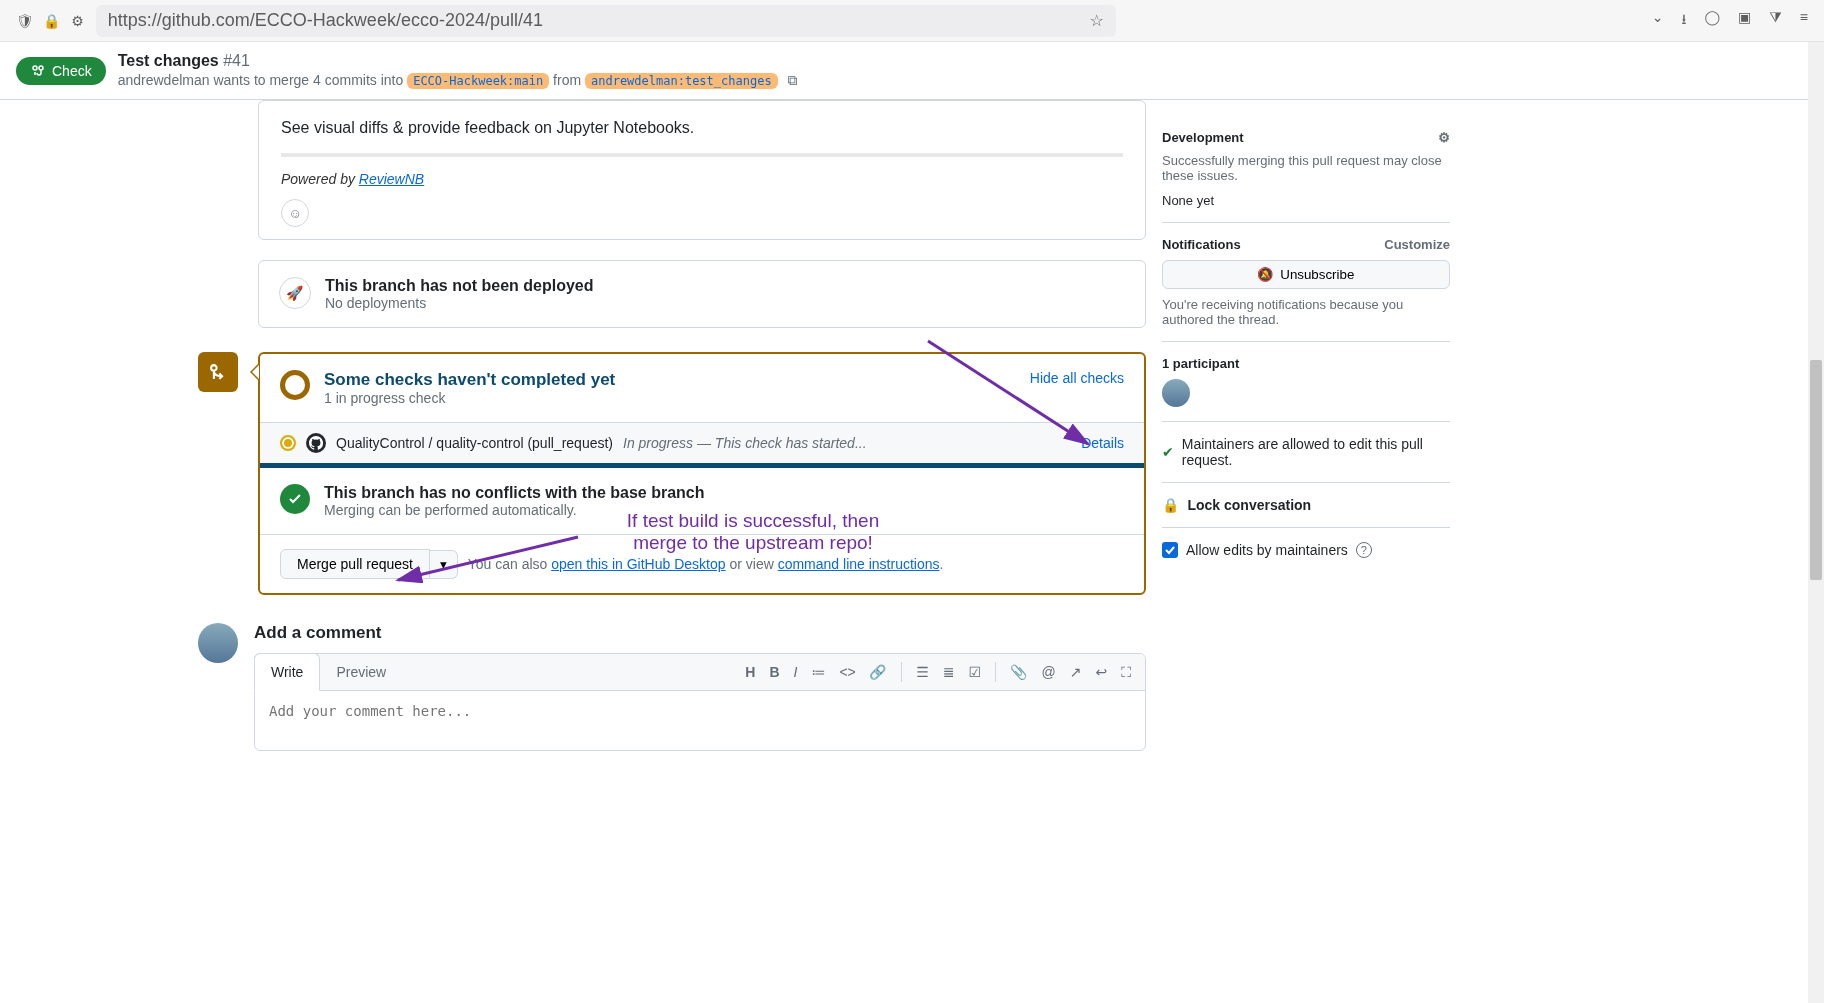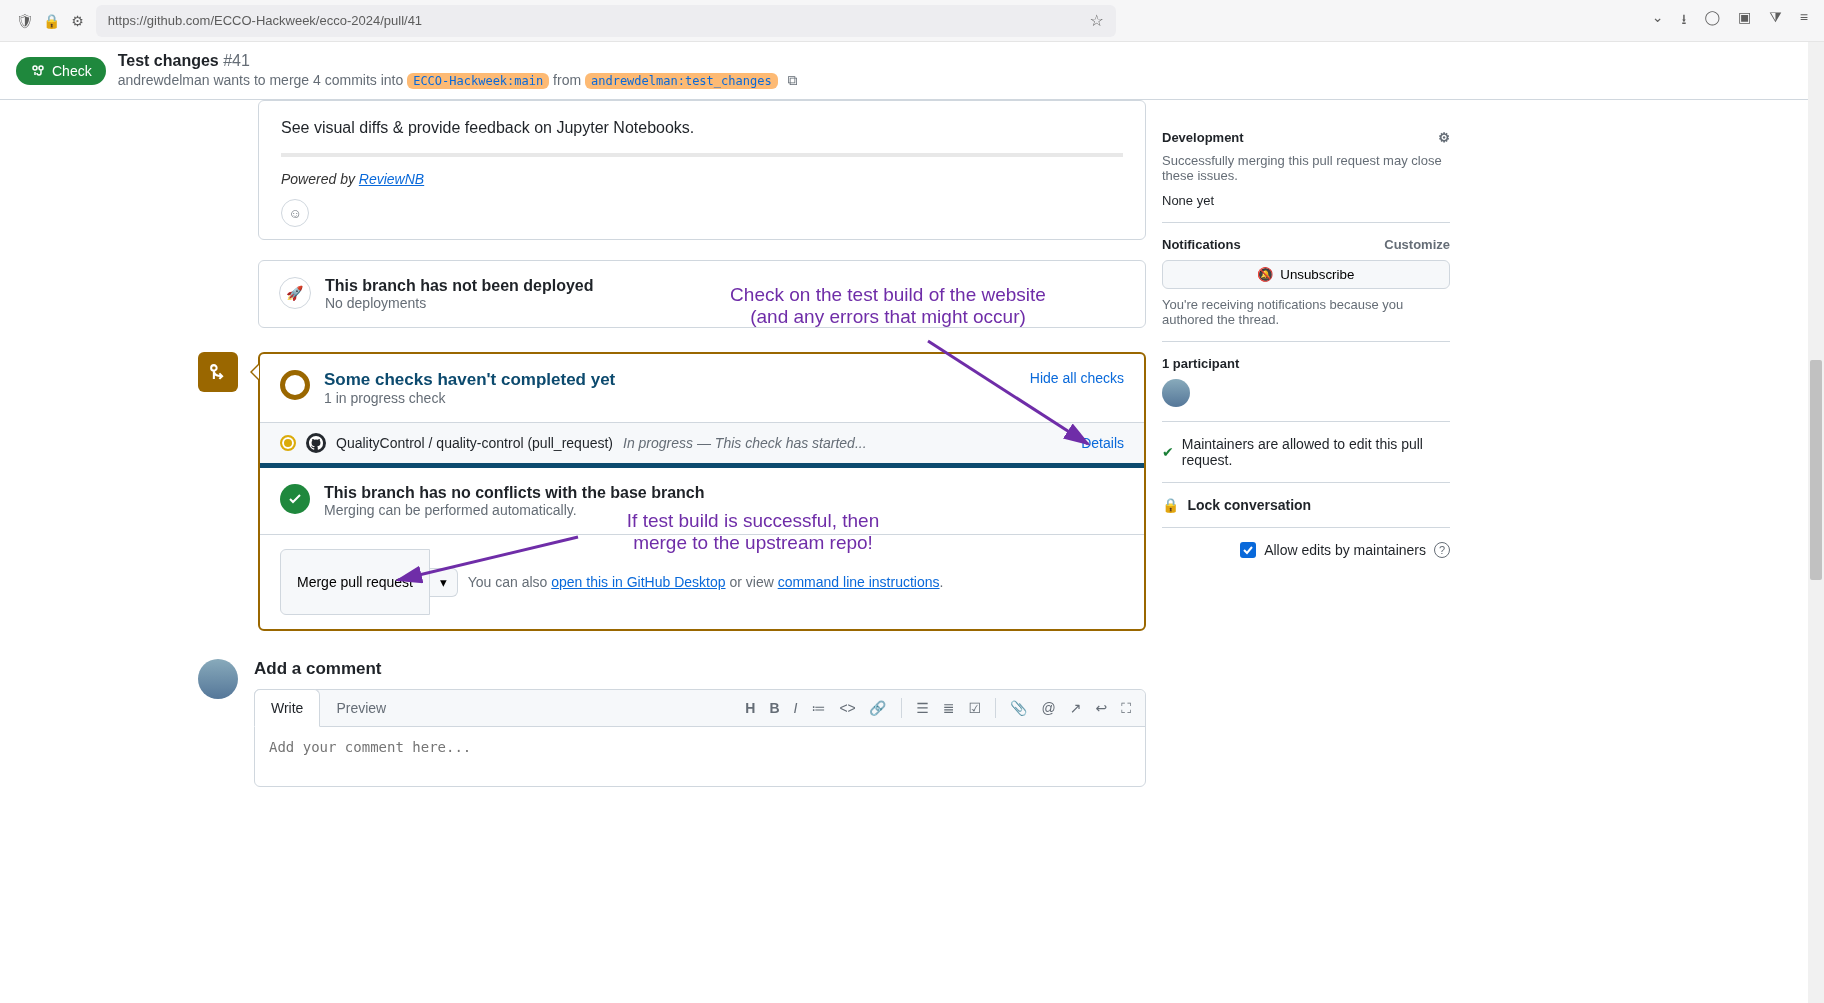--- a/index.html
+++ b/index.html
@@ -2,21 +2,21 @@
 <html><head>
 <meta charset="utf-8">
 <style>
 * { box-sizing: border-box; margin: 0; padding: 0; }
 body { font-family: -apple-system, BlinkMacSystemFont, "Segoe UI", Helvetica, Arial, sans-serif; font-size: 14px; color: #1f2328; background: #fff; }
 
 
 .browser-bar { display:flex; align-items:center; gap:8px; padding:4px 16px; background:#f6f6f7; border-bottom:1px solid #e5e5e5; height:42px; }
 .browser-icons-left { display:flex; gap:10px; margin-right:4px; color:#5e5e5e; }
 .url-box { flex:1; display:flex; align-items:center; gap:8px; background:#ededf0; border-radius:6px; padding:4px 12px; height:32px; max-width:1020px; }
-.url-box input { flex:1; border:none; background:transparent; font-size:13px; color:#5c5c5c; outline:none; }
+.url-box input { flex:1; border:none; background:transparent; font-size:18px; color:#5c5c5c; outline:none; }
 .star { color:#5e5e5e; font-size:16px; }
 .browser-icons-right { display:flex; gap:18px; margin-left:auto; color:#5e5e5e; }
 
 
 .pr-header { display:flex; align-items:center; gap:12px; padding:10px 16px; border-bottom:1px solid #d0d7de; }
 .pr-badge { display:inline-flex; align-items:center; gap:6px; background:#1f883d; color:#fff; padding:6px 14px; border-radius:999px; font-weight:500; }
 .pr-badge svg { fill:#fff; }
 .pr-title-line { font-size:16px; }
 .pr-title-strong { font-weight:600; }
 .pr-num { color:#656d76; font-weight:400; }
@@ -60,21 +60,21 @@
 .check-row { display:flex; align-items:center; gap:10px; background:#f6f8fa; padding:10px 20px; border-top:1px solid #d0d7de; }
 .yellow-dot { width:16px; height:16px; border-radius:50%; background:#fff; border:2px solid #dbab0a; box-shadow:inset 0 0 0 2px #fff, inset 0 0 0 8px #dbab0a; }
 .gh-avatar { width:20px; height:20px; background:#24292f; border-radius:50%; display:flex; align-items:center; justify-content:center; }
 .gh-avatar svg { fill:#fff; width:14px; height:14px; }
 .check-name { font-size:14px; }
 .check-status { color:#656d76; font-style:italic; }
 .details-link { margin-left:auto; color:#0969da; cursor:pointer; }
 .ok-badge { width:30px; height:30px; background:#1f883d; border-radius:50%; display:flex; align-items:center; justify-content:center; flex-shrink:0; }
 .ok-badge svg { stroke:#fff; fill:none; stroke-width:2; }
 .merge-btn-row { display:flex; align-items:center; gap:10px; padding:14px 20px; border-top:1px solid #d0d7de; }
-.merge-btn { background:#f6f8fa; border:1px solid #d0d7de; border-radius:6px 0 0 6px; padding:24px 16px; font-size:14px; cursor:pointer; }
+.merge-btn { background:#f6f8fa; border:1px solid #d0d7de; border-radius:6px 0 0 6px; padding:6px 16px; font-size:14px; cursor:pointer; }
 .merge-drop { background:#f6f8fa; border:1px solid #d0d7de; border-left:none; border-radius:0 6px 6px 0; padding:6px 10px; cursor:pointer; margin-left:-10px; }
 .merge-note { color:#656d76; font-size:14px; }
 .merge-note a { color:#0969da; text-decoration:underline; }
 
 
 .annot { position:absolute; color:#6f2da8; font-size:19px; text-align:center; pointer-events:none; }
 .arrow1, .arrow2 { position:absolute; pointer-events:none; }
 
 
 .add-comment-wrap { display:flex; gap:16px; margin-top:28px; }
@@ -94,21 +94,21 @@
 .side-sec { border-bottom:1px solid #d0d7de; padding:14px 0; }
 .side-head { display:flex; align-items:center; font-weight:600; font-size:13px; color:#1f2328; margin-bottom:8px; }
 .side-gear { margin-left:auto; color:#656d76; cursor:pointer; }
 .side-text { font-size:13px; color:#656d76; }
 .side-link { margin-left:auto; font-size:13px; color:#656d76; cursor:pointer; }
 .unsub-btn { width:100%; border:1px solid #d0d7de; background:#f6f8fa; border-radius:6px; padding:6px; display:flex; align-items:center; justify-content:center; gap:6px; cursor:pointer; margin-bottom:8px; }
 .part-avatar { width:28px; height:28px; border-radius:50%; background:linear-gradient(#8ab,#579); }
 .chk-row { display:flex; align-items:center; gap:8px; font-size:14px; }
 .chk-ok { color:#1a7f37; }
 .lock-row { display:flex; align-items:center; gap:8px; font-size:14px; font-weight:600; cursor:pointer; }
-.edits-row { display:flex; align-items:center; gap:8px; font-size:14px;justify-content:flex-end; }
+.edits-row { display:flex; align-items:center; gap:8px; font-size:14px; }
 .edits-chk { width:16px; height:16px; background:#0969da; border-radius:3px; display:flex; align-items:center; justify-content:center; }
 .edits-chk svg { stroke:#fff; fill:none; stroke-width:2; }
 .q-icon { width:16px; height:16px; border:1px solid #656d76; border-radius:50%; display:inline-flex; align-items:center; justify-content:center; font-size:11px; color:#656d76; }
 
 
 .fake-scroll { position:fixed; right:0; top:42px; bottom:0; width:16px; background:#f1f1f1; }
 .fake-thumb { position:absolute; left:2px; right:2px; top:318px; height:220px; background:#c1c1c1; border-radius:2px; }
 </style>
 </head>
 <body>
@@ -223,24 +223,20 @@
       </div>
       <div class="merge-btn-row">
         <button class="merge-btn">Merge pull request</button>
         <button class="merge-drop">▾</button>
         <span class="merge-note">
           <span>You can also </span><a href="#">open this in GitHub Desktop</a><span> or view </span><a href="#">command line instructions</a><span>.</span>
         </span>
       </div>
     </div>
 
-    <div class="annot" style="left:480px; top:-68px; width:420px;">
-      <div>Check on the test build of the website</div>
-      <div>(and any errors that might occur)</div>
-    </div>
     <svg class="arrow1" style="left:710px; top:-16px;" width="200" height="120">
       <defs>
             <marker id="ah1" markerWidth="10" markerHeight="10" refX="8" refY="3" orient="auto">
               <path d="M0,0 L0,6 L9,3 z" fill="#6f2da8"></path>
             </marker>
           </defs>
       <line x1="20" y1="5" x2="180" y2="108" stroke="#6f2da8" stroke-width="3" marker-end="url(#ah1)"></line>
     </svg>
     <div class="annot" style="left:370px; top:158px; width:370px;">
       <div>If test build is successful, then</div>

